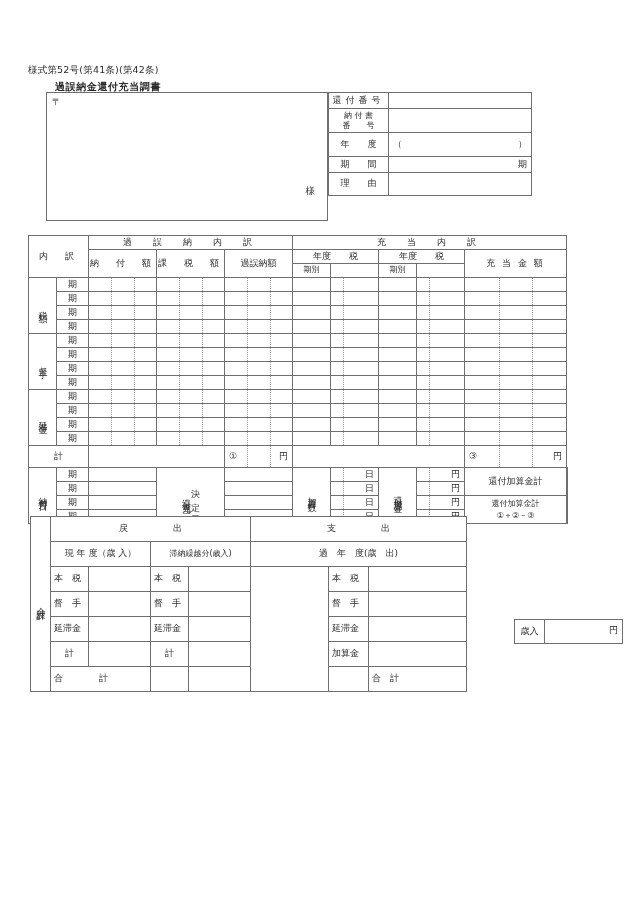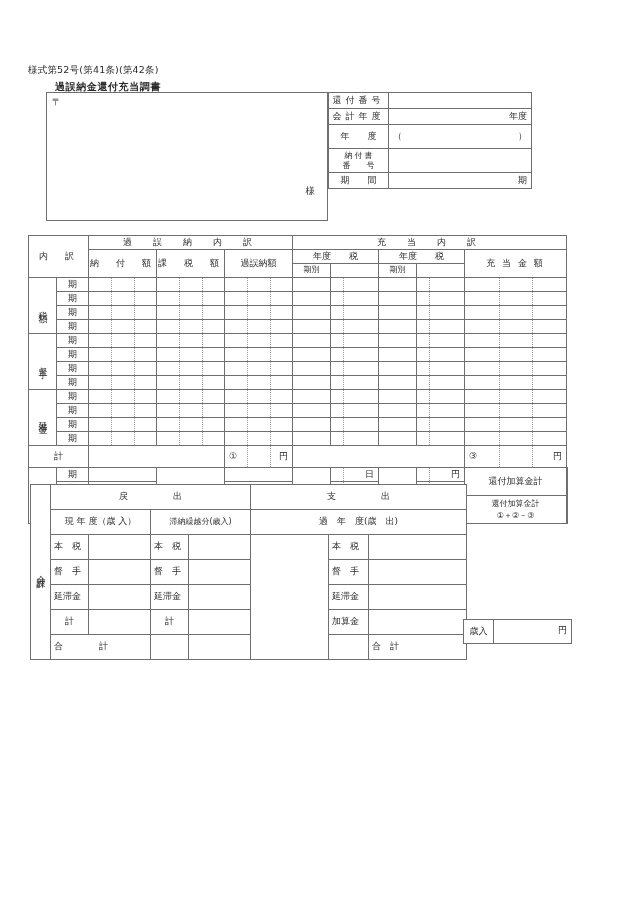--- a/index.html
+++ b/index.html
@@ -81,32 +81,32 @@
     position: relative;
     border: 1px solid #6f6f6f;
     width: 282px; height: 129px;
     float: left;
     background: #fff;
   }
   #postal-mark { position: absolute; left: 5px; top: 3px; font-size: 9px; }
   #sama { position: absolute; right: 12px; bottom: 22px; font-size: 9.5px; }
   #hdr-table { width: 204px; float: left; }
   #hdr-table td { height: 16px; }
-  #hdr-table td.lbl { width: 60px; font-family: Liberation Serif, serif; }
+  #hdr-table td.lbl { width: 60px; }
 
   
   #main-table { left: 28px; top: 235px; width: 540px; }
   #main-table td { height: 14px; }
 
   
-  #acct-table { left: 30px; top: 484px; width: 436px; }
+  #acct-table { left: 30px; top: 516px; width: 436px; }
   #acct-table td { height: 25px; }
 
   
-  #small-box { left: 463px; top: 619px; width: 108px; }
+  #small-box { left: 514px; top: 619px; width: 108px; }
   #small-box td { height: 24px; }
 </style>
 </head>
 <body>
 
 <div class="page">
 
   <div class="abs" id="form-no">様式第52号(第41条)(第42条)</div>
   <div class="abs" id="doc-title">過誤納金還付充当調書</div>
 
@@ -117,40 +117,40 @@
       <span id="sama">様</span>
     </div>
 
     <table class="grid" id="hdr-table">
       <tbody>
           <tr>
         <td class="lbl sp4">還付番号</td>
         <td class="pad-r"></td>
       </tr>
       <tr>
-        <td class="lbl sp4">会計年度</td>
-        <td class="pad-r">年度</td>
+        <td class="lbl tiny" style="height:24px;line-height:1.25">
+          <span>納 付 書</span><br>
+          <span>番　　号</span>
+        </td>
+        <td class="pad-r"></td>
       </tr>
       <tr>
         <td class="lbl" style="height:24px">年　　度</td>
         <td style="position:relative">
           <span class="mark">（</span>
           <span class="yen">）</span>
         </td>
       </tr>
       <tr>
-        <td class="lbl tiny" style="height:24px;line-height:1.25">
-          <span>納 付 書</span><br>
-          <span>番　　号</span>
-        </td>
-        <td class="pad-r"></td>
+        <td class="lbl">期　　間</td>
+        <td class="pad-r">期</td>
       </tr>
       <tr>
-        <td class="lbl">期　　間</td>
-        <td class="pad-r">期</td>
+        <td class="lbl" style="height:23px">理　　由</td>
+        <td class="pad-r"></td>
       </tr>
     </tbody>
       </table>
   </div>
 
   <table class="grid abs" id="main-table">
     <colgroup>
       <col style="width:28px">
         <col style="width:32px">
       <col style="width:68px">

